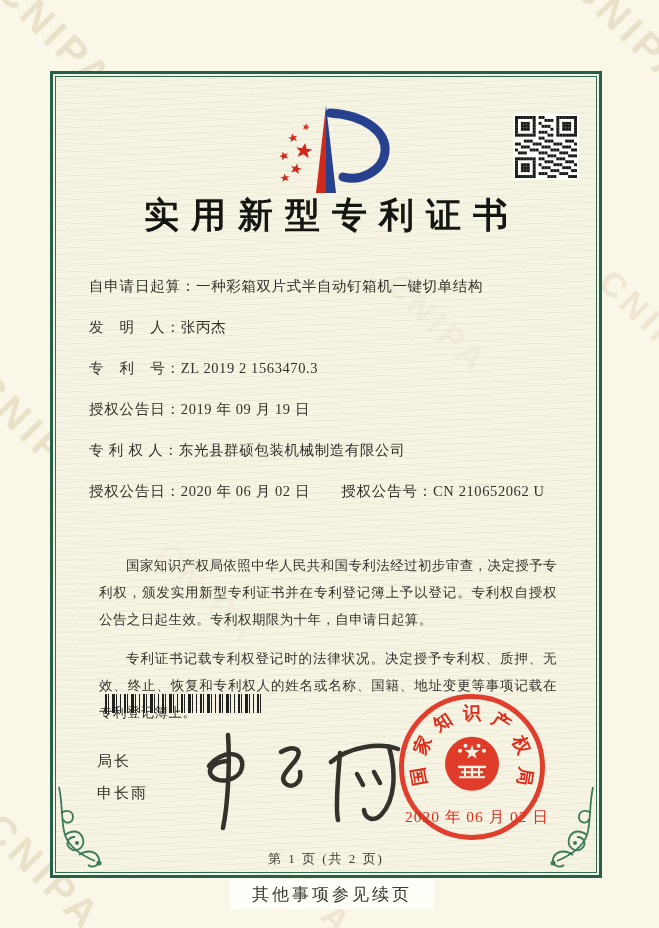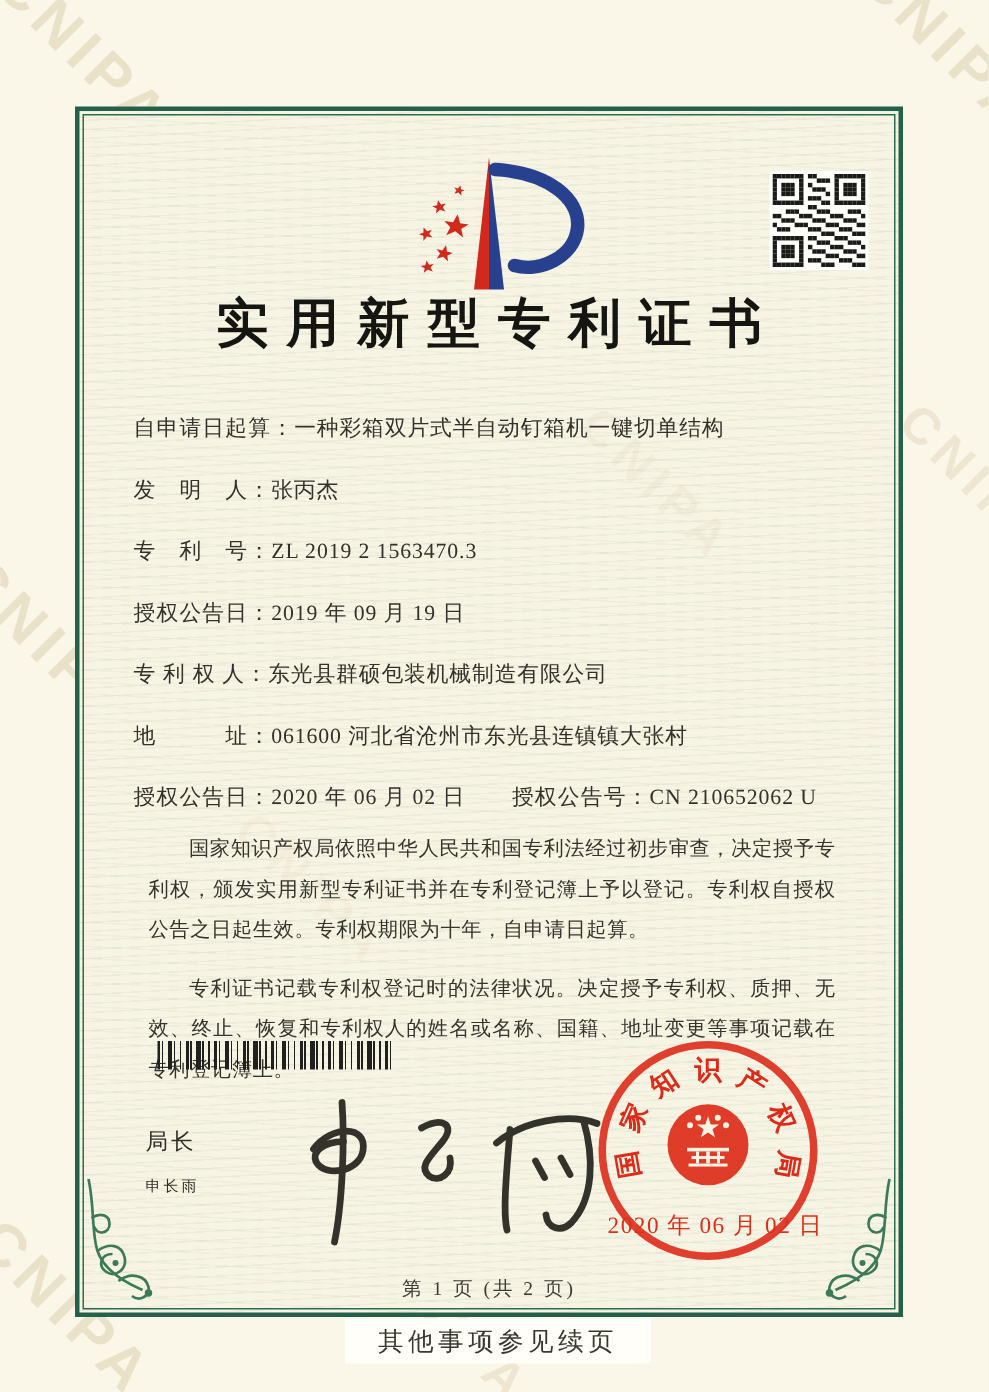--- a/index.html
+++ b/index.html
@@ -58,21 +58,21 @@
     position:absolute;left:52px;top:620px;width:158px;height:19px;
     background:repeating-linear-gradient(90deg,
       #20201e 0 2px,transparent 2px 3px,
       #20201e 3px 4px,transparent 4px 7px,
       #20201e 7px 10px,transparent 10px 11px,
       #20201e 11px 12px,transparent 12px 15px,
       #20201e 15px 16px,transparent 16px 19px);
   }
   
   .sig-title{position:absolute;left:44px;top:678px;font-size:15px;color:#2f2e27;letter-spacing:2px;}
-  .sig-name{position:absolute;left:44px;top:710px;font-size:10px;color:#2f2e27;letter-spacing:2px;}
+  .sig-name{position:absolute;left:44px;top:710px;font-size:15px;color:#2f2e27;letter-spacing:2px;}
   .sig-script{position:absolute;left:128px;top:648px;width:240px;height:120px;}
   
   .seal{position:absolute;left:346px;top:620px;width:146px;height:146px;z-index:3;}
   .seal-ring{
     position:absolute;inset:0;border:5px solid rgba(221,43,26,.9);border-radius:50%;
   }
   .seal-char{
     position:absolute;left:50%;top:50%;width:22px;height:22px;margin:-11px 0 0 -11px;
     display:flex;align-items:center;justify-content:center;
     font-size:18px;font-weight:700;color:#dd2b1a;
@@ -351,21 +351,20 @@
   </div>
 
   <div class="title">实用新型专利证书</div>
 
   <div class="fields">
     <div class="frow"><span class="flabel">自申请日起算：</span><span class="fvalue">一种彩箱双片式半自动钉箱机一键切单结构</span></div>
     <div class="frow"><span class="flabel">发　明　人：</span><span class="fvalue">张丙杰</span></div>
     <div class="frow"><span class="flabel">专　利　号：</span><span class="fvalue">ZL 2019 2 1563470.3</span></div>
     <div class="frow"><span class="flabel">授权公告日：</span><span class="fvalue">2019 年 09 月 19 日</span></div>
     <div class="frow"><span class="flabel">专 利 权 人：</span><span class="fvalue">东光县群硕包装机械制造有限公司</span></div>
-    <div class="frow"><span class="flabel">地　　　址：</span><span class="fvalue">061600 河北省沧州市东光县连镇镇大张村</span></div>
     <div class="frow grant">
       <span class="flabel">授权公告日：</span><span class="fvalue gval">2020 年 06 月 02 日</span>
       <span class="flabel">授权公告号：</span><span class="fvalue">CN 210652062 U</span>
     </div>
   </div>
 
   <div class="legal">
     <p>国家知识产权局依照中华人民共和国专利法经过初步审查，决定授予专利权，颁发实用新型专利证书并在专利登记簿上予以登记。专利权自授权公告之日起生效。专利权期限为十年，自申请日起算。</p>
     <p>专利证书记载专利权登记时的法律状况。决定授予专利权、质押、无效、终止、恢复和专利权人的姓名或名称、国籍、地址变更等事项记载在专利登记簿上。</p>
   </div>

